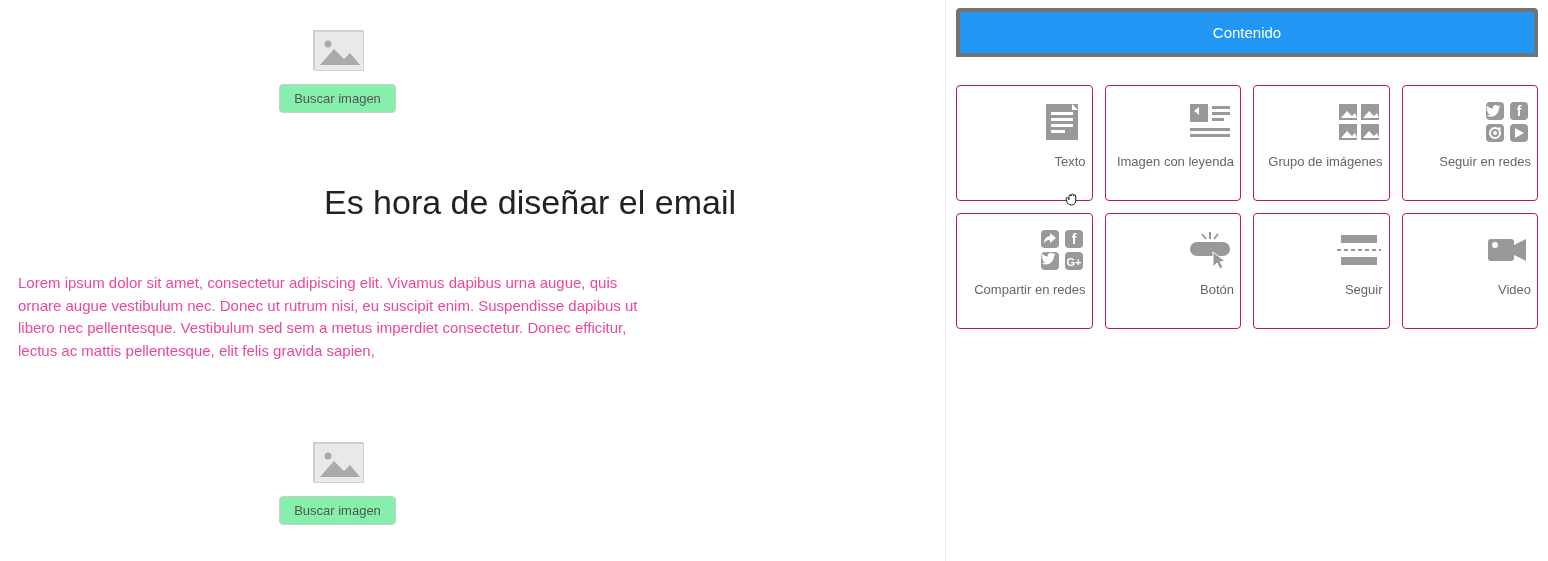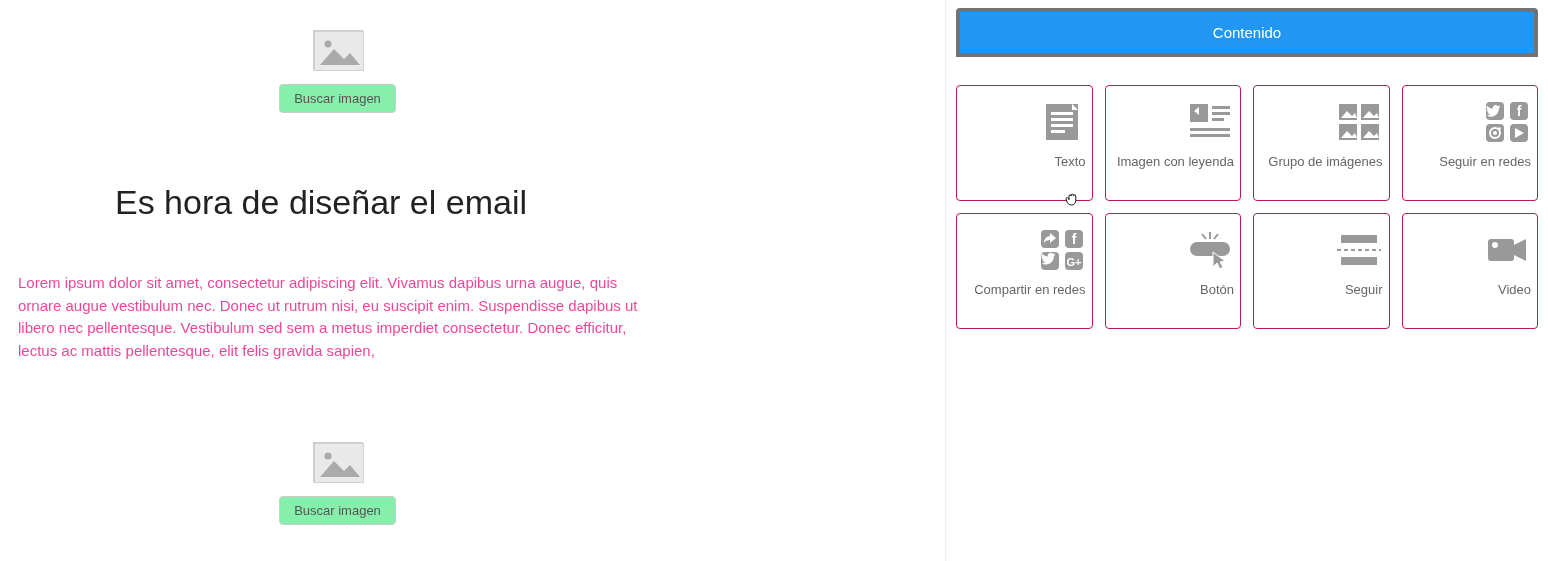--- a/index.html
+++ b/index.html
@@ -41,20 +41,21 @@
     font-size:13px;
     color:#555;
     cursor:pointer;
   }
 
   .email-heading {
     font-size: 34px;
     font-weight: normal;
     color:#222;
     margin: 70px 0 50px 115px;
+    text-align: center;
   }
   .body-text {
     font-size: 15px;
     line-height:1.5;
     color:#ec4899;
     margin: 0 0 80px 18px;
     max-width: 640px;
   }
 
   .side-panel {

